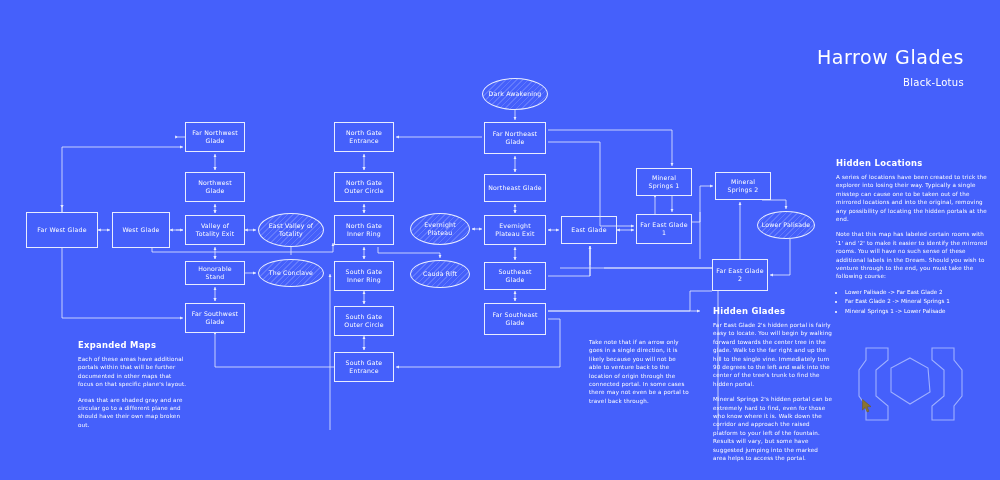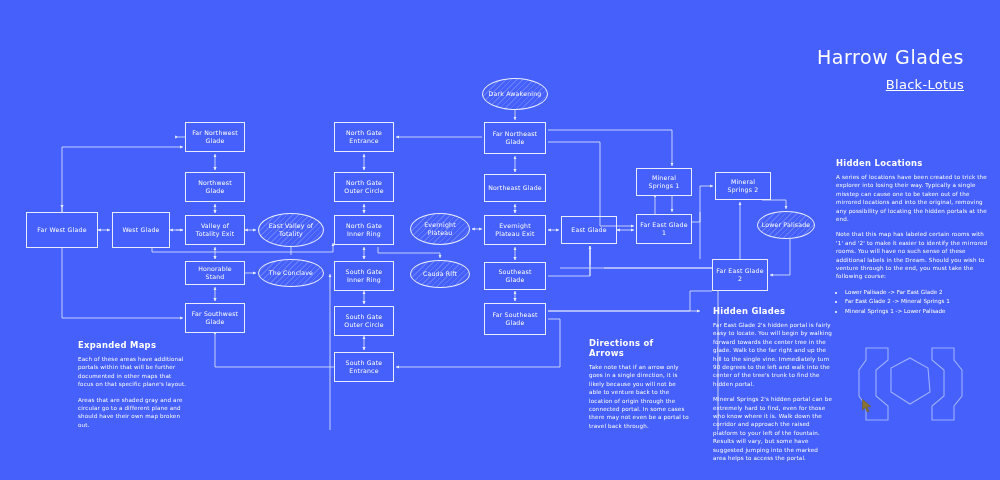--- a/index.html
+++ b/index.html
@@ -28,21 +28,21 @@
   }
   .node.ellipse{
     border-radius:50%;
     background:repeating-linear-gradient(135deg,
        rgba(255,255,255,.16) 0 1px, rgba(255,255,255,0) 1px 4px);
   }
 
   
   .titleblock{position:absolute;right:36px;top:46px;text-align:right;}
   .titleblock .t{font-size:19px;letter-spacing:.6px;}
-  .titleblock .s{font-size:13px;margin-top:9px;letter-spacing:.3px;text-decoration:underline;}
+  .titleblock .s{font-size:10px;margin-top:9px;letter-spacing:.3px;}
 
   .doc{position:absolute;}
   .doc h3{margin:0 0 5px 0;font-size:8.4px;font-weight:bold;letter-spacing:.3px;}
   .doc p{margin:0 0 7px 0;font-size:5.6px;line-height:8.4px;letter-spacing:.15px;}
   .doc ul{margin:0;padding-left:9px;}
   .doc li{font-size:5.6px;line-height:8.4px;margin-bottom:1px;}
 
   #doc-mirror{left:836px;top:158px;width:156px;}
   #doc-hidden{left:713px;top:306px;width:120px;}
   #doc-arrows{left:589px;top:338px;width:100px;}
@@ -257,21 +257,20 @@
     </ul>
   </div>
 
   <div class="doc" id="doc-hidden">
     <h3>Hidden Glades</h3>
     <p>Far East Glade 2's hidden portal is fairly easy to locate. You will begin by walking forward towards the center tree in the glade. Walk to the far right and up the hill to the single vine. Immediately turn 90 degrees to the left and walk into the center of the tree's trunk to find the hidden portal.</p>
     <p>Mineral Springs 2's hidden portal can be extremely hard to find, even for those who know where it is. Walk down the corridor and approach the raised platform to your left of the fountain. Results will vary, but some have suggested jumping into the marked area helps to access the portal.</p>
   </div>
 
   <div class="doc" id="doc-arrows">
-    <h3>Directions of Arrows</h3>
     <p>Take note that if an arrow only goes in a single direction, it is likely because you will not be able to venture back to the location of origin through the connected portal. In some cases there may not even be a portal to travel back through.</p>
   </div>
 
   <div class="doc" id="doc-expanded">
     <h3>Expanded Maps</h3>
     <p>Each of these areas have additional portals within that will be further documented in other maps that focus on that specific plane's layout.</p>
     <p>Areas that are shaded gray and are circular go to a different plane and should have their own map broken out.</p>
   </div>
 
   <svg id="logo" viewBox="0 0 130 80" xmlns="http://www.w3.org/2000/svg">

